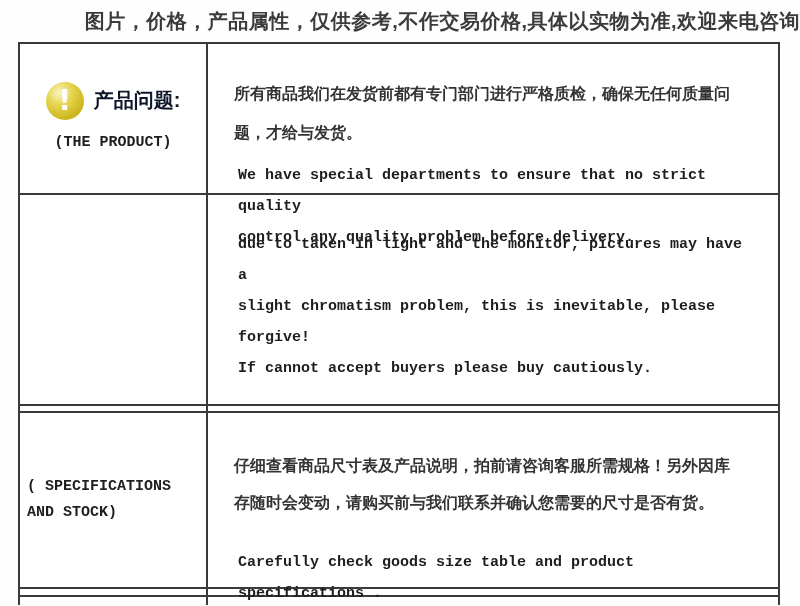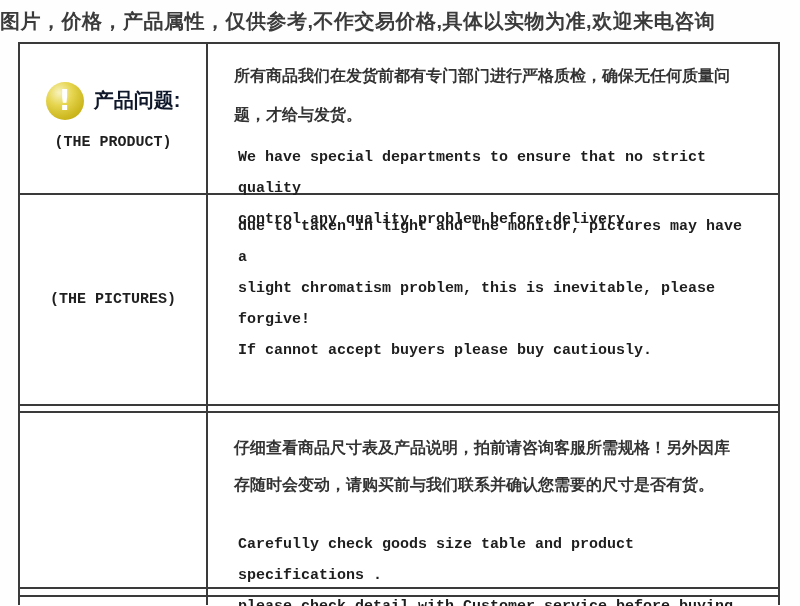--- a/index.html
+++ b/index.html
@@ -5,21 +5,21 @@
   * { box-sizing: border-box; }
   html, body { margin: 0; padding: 0; }
   body {
     width: 800px; height: 606px; overflow: hidden;
     background: #fefefe;
     font-family: "Liberation Sans", sans-serif;
     position: relative;
   }
   .title {
     margin-top: 8px;
-    text-align: left;
+    text-align: right;
     font-size: 20px;
     font-weight: bold;
     color: #3b3b3b;
     letter-spacing: 0.5px;
   }
   .table {
     position: absolute;
     left: 18px; top: 42px;
     width: 762px;
     border: 2px solid #3a3a3a;
@@ -35,21 +35,21 @@
   .row-partial { height: 10px; border-top: 2px solid #3a3a3a; display: flex; }
   .cell-left {
     width: 188px;
     border-right: 2px solid #3a3a3a;
     display: flex; flex-direction: column;
     align-items: center; justify-content: center;
     gap: 10px;
     flex-shrink: 0;
   }
   .gap-left { width: 188px; border-right: 2px solid #3a3a3a; flex-shrink: 0; }
-  .cell-right { flex: 1; padding: 8px 20px 0 26px; }
+  .cell-right { flex: 1; padding: 26px 20px 0 26px; }
   .label-line { display: flex; align-items: center; gap: 10px; }
   .zh-label { font-size: 20px; font-weight: bold; color: #0f172a; }
   .en-label {
     font-family: "Liberation Mono", "DejaVu Sans Mono", monospace;
     font-size: 15px; font-weight: bold; color: #1f1f1f;
     text-align: left; line-height: 26px; max-width: 172px;
   }
   .zh-body {
     font-size: 16px; line-height: 39px; color: #333;
     white-space: pre-line; margin: 4px 0 0 0; font-weight: 600;
@@ -90,35 +90,35 @@
     <div class="cell-right">
       <p class="zh-body">所有商品我们在发货前都有专门部门进行严格质检，确保无任何质量问
 题，才给与发货。</p>
       <p class="en-body">We have special departments to ensure that no strict quality
 control any quality problem before delivery.</p>
     </div>
   </div>
 
   <div class="row row-2">
     <div class="cell-left">
-      <div class="en-label">(THE PICTURES)</div>
     </div>
     <div class="cell-right">
       <p class="en-body">due to taken in light and the monitor, pictures may have a
 slight chromatism problem, this is inevitable, please forgive!
 If cannot accept buyers please buy cautiously.</p>
     </div>
   </div>
 
   <div class="row-gap-a">
       <div class="gap-left"></div>
     </div>
 
   <div class="row row-3">
     <div class="cell-left">
+      <div class="en-label">( SPECIFICATIONS AND STOCK)</div>
     </div>
     <div class="cell-right">
       <p class="zh-body">仔细查看商品尺寸表及产品说明，拍前请咨询客服所需规格！另外因库
 存随时会变动，请购买前与我们联系并确认您需要的尺寸是否有货。</p>
       <p class="en-body">Carefully check goods size table and product specifications .
 please check detail with Customer service before buying.</p>
     </div>
   </div>
 
   <div class="row-gap-b">

